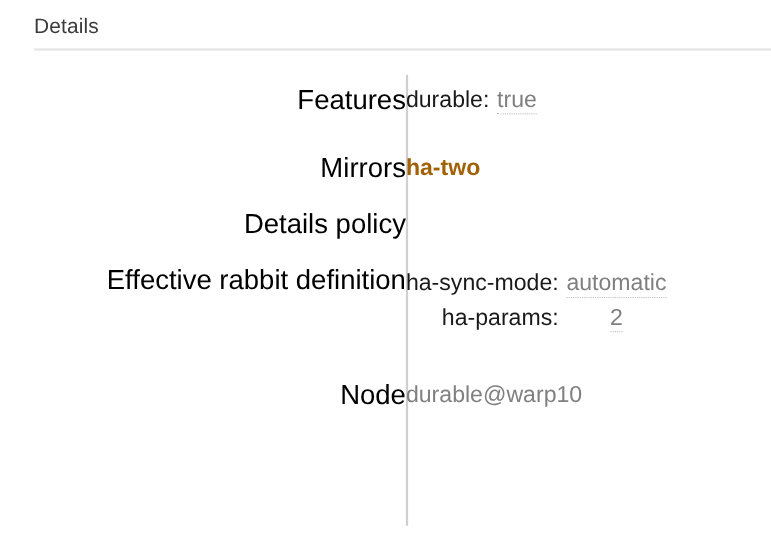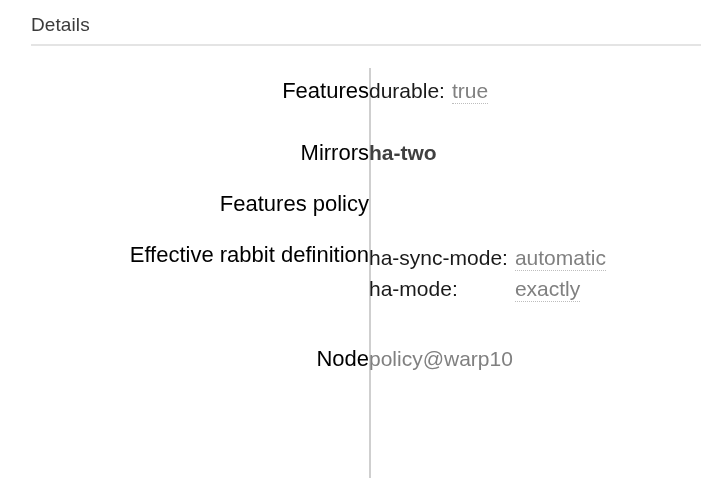--- a/index.html
+++ b/index.html
@@ -66,21 +66,21 @@
   .kv-table td {
     padding: 0;
     vertical-align: top;
   }
 
   .kv-label-cell {
     width: 350px;
     text-align: right;
     padding-right: 20px;
     box-sizing: border-box;
-    font-size: 22px;
+    font-size: 25px;
     line-height: 26px;
     color: #000000;
     white-space: nowrap;
   }
   .kv-value-cell {
     padding-left: 20px;
     box-sizing: border-box;
     font-size: 21px;
     line-height: 26px;
     color: #808080;
@@ -101,49 +101,49 @@
   .row-mirrors   .kv-value-cell  { padding-top: 22px; }
 
   
   .arg-list {
     display: table;
     border-collapse: collapse;
   }
   .arg-row { display: table-row; }
   .arg-key {
     display: table-cell;
-    text-align: left;
+    text-align: right;
     color: #1a1a1a;
     white-space: nowrap;
     line-height: 31px;
   }
   .arg-val {
     display: table-cell;
-    text-align: left;
+    text-align: center;
     padding-left: 7px;
     color: #808080;
     white-space: nowrap;
     line-height: 31px;
   }
 
   
   .arg-list.single .arg-key { text-align: left; }
   .arg-list.single .arg-key,
   .arg-list.single .arg-val { line-height: 26px; }
 
   
   .hint {
     border-bottom: 1px dotted #bdbdbd;
     padding-bottom: 1px;
   }
 
   
   .policy-name {
     font-weight: bold;
-    color: #404040;
+    color: #a16207;
   }
 
   .empty-value { display: inline-block; min-height: 1px; }
 </style>
 </head>
 <body>
 
 <div class="panel">
 
   <div class="section-head">Details</div>
@@ -170,54 +170,54 @@
       </tr>
 
       <tr class="row-policy">
         <td class="kv-label-cell">Mirrors</td>
         <td class="kv-value-cell">
           <span class="policy-name">ha-two</span>
         </td>
       </tr>
 
       <tr class="row-oppolicy">
-        <td class="kv-label-cell">Features policy</td>
+        <td class="kv-label-cell">Details policy</td>
         <td class="kv-value-cell">
           <span class="empty-value"></span>
         </td>
       </tr>
 
       <tr class="row-effective">
         <td class="kv-label-cell">Effective rabbit definition</td>
         <td class="kv-value-cell">
           <span class="arg-list">
 
             <span class="arg-row">
               <span class="arg-key">ha-sync-mode:</span>
               <span class="arg-val">
                 <span class="hint">automatic</span>
               </span>
             </span>
 
-
             <span class="arg-row">
-              <span class="arg-key">ha-mode:</span>
+              <span class="arg-key">ha-params:</span>
               <span class="arg-val">
-                <span class="hint">exactly</span>
+                <span class="hint">2</span>
               </span>
             </span>
 
+
           </span>
         </td>
       </tr>
 
       <tr class="row-node">
         <td class="kv-label-cell">Node</td>
         <td class="kv-value-cell">
-          <span>policy@warp10</span>
+          <span>durable@warp10</span>
         </td>
       </tr>
 
 
     </tbody>
   </table>
 
 </div>
 
 </body></html>

